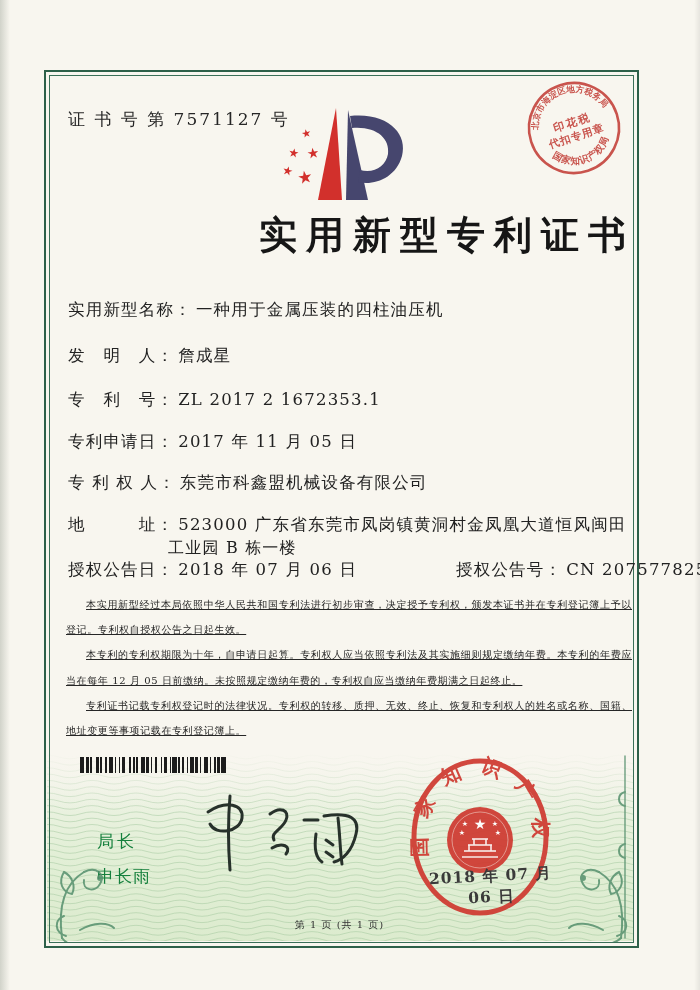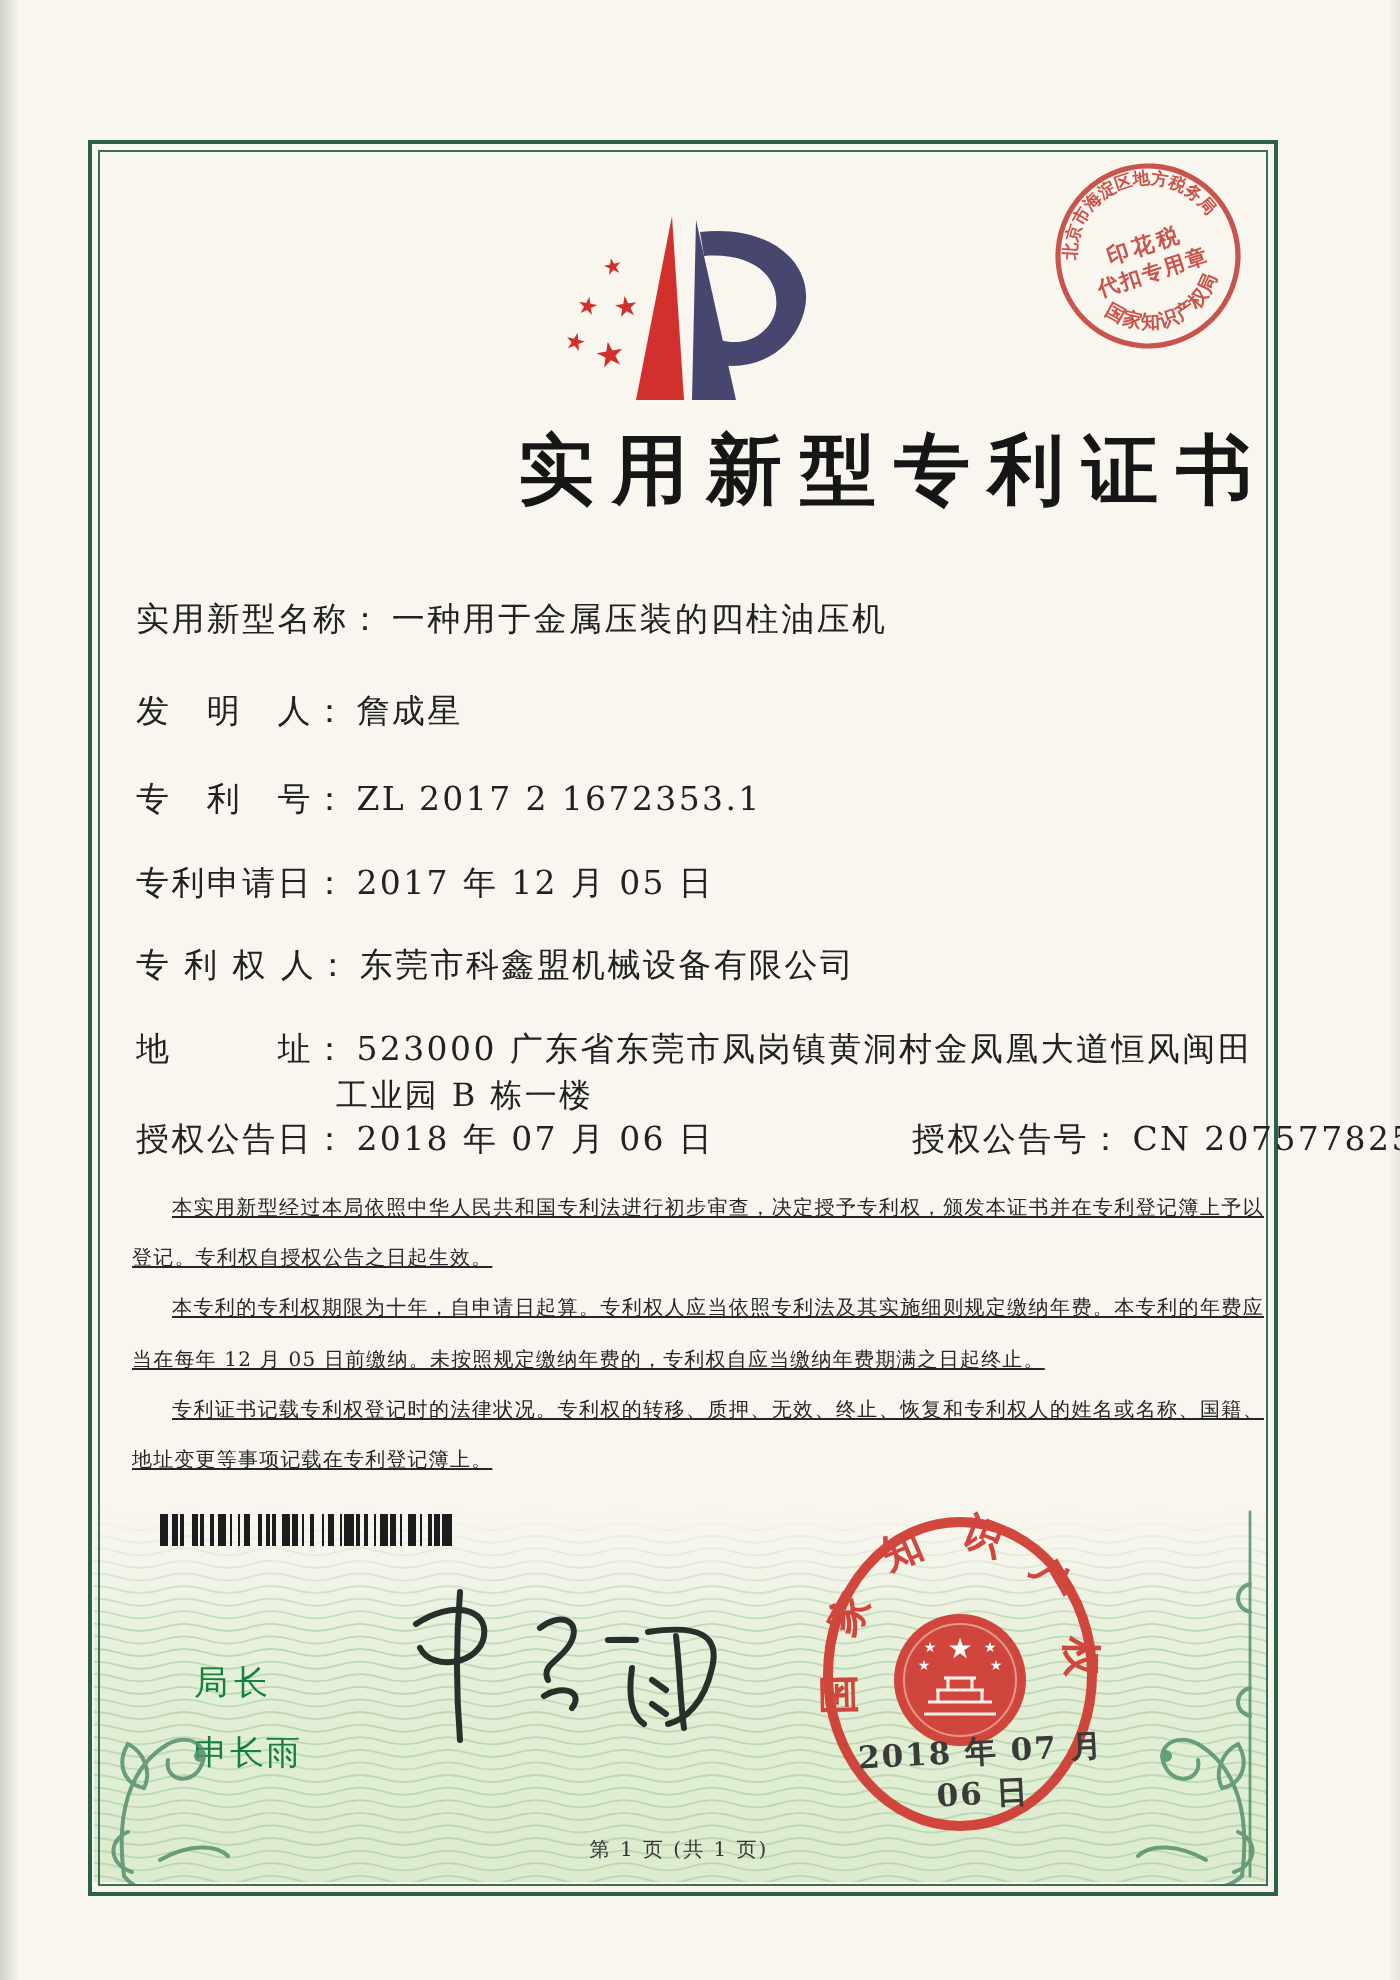--- a/index.html
+++ b/index.html
@@ -57,20 +57,21 @@
 
 <div class="page">
 
   <div class="edge-shadow-left"></div>
   <div class="edge-shadow-right"></div>
 
   <div class="frame">
     <div class="frame-inner"></div>
   </div>
 
+  <div class="cert-no">证 书 号 第 7571127 号</div>
 
   <svg class="logo" width="135" height="95" viewBox="0 0 135 95">
     <polygon points="56,0 62,92 38,92" fill="#d2302c"></polygon>
     <polygon points="68,2 88,92 66,92" fill="#46466e"></polygon>
     <path d="M70,8 C108,4 128,26 122,48 C116,70 94,78 78,74 L80,62 C94,66 106,58 108,46 C110,30 96,18 72,20 Z" fill="#46466e"></path>
     <text x="26" y="29" font-size="11" fill="#d2302c" text-anchor="middle" transform="rotate(-12 26 24)">★</text>
     <text x="14" y="49" font-size="12" fill="#d2302c" text-anchor="middle" transform="rotate(10 14 44)">★</text>
     <text x="33" y="50" font-size="14" fill="#d2302c" text-anchor="middle" transform="rotate(-8 33 45)">★</text>
     <text x="8" y="67" font-size="12" fill="#d2302c" text-anchor="middle" transform="rotate(14 8 62)">★</text>
     <text x="25" y="75" font-size="17" fill="#d2302c" text-anchor="middle" transform="rotate(-10 25 69)">★</text>
@@ -97,21 +98,21 @@
   <div class="row" style="top:345px">
     <span class="lbl">发　明　人：</span><span class="val">詹成星</span>
   </div>
   <div class="row" style="top:299px">
     <span class="lbl">实用新型名称：</span><span class="val">一种用于金属压装的四柱油压机</span>
   </div>
   <div class="row" style="top:389px">
     <span class="lbl">专　利　号：</span><span class="val">ZL 2017 2 1672353.1</span>
   </div>
   <div class="row" style="top:431px">
-    <span class="lbl">专利申请日：</span><span class="val">2017 年 12 月 05 日</span>
+    <span class="lbl">专利申请日：</span><span class="val">2017 年 11 月 05 日</span>
   </div>
   <div class="row" style="top:472px">
     <span class="lbl">专 利 权 人：</span><span class="val">东莞市科鑫盟机械设备有限公司</span>
   </div>
   <div class="row" style="top:514px">
     <span class="lbl">地　　　址：</span><span class="val">523000 广东省东莞市凤岗镇黄洞村金凤凰大道恒风闽田</span>
   </div>
   <div class="addr2" style="top:538px">工业园 B 栋一楼</div>
   <div class="row" style="top:559px">
     <span class="lbl">授权公告日：</span><span class="val">2018 年 07 月 06 日</span>

